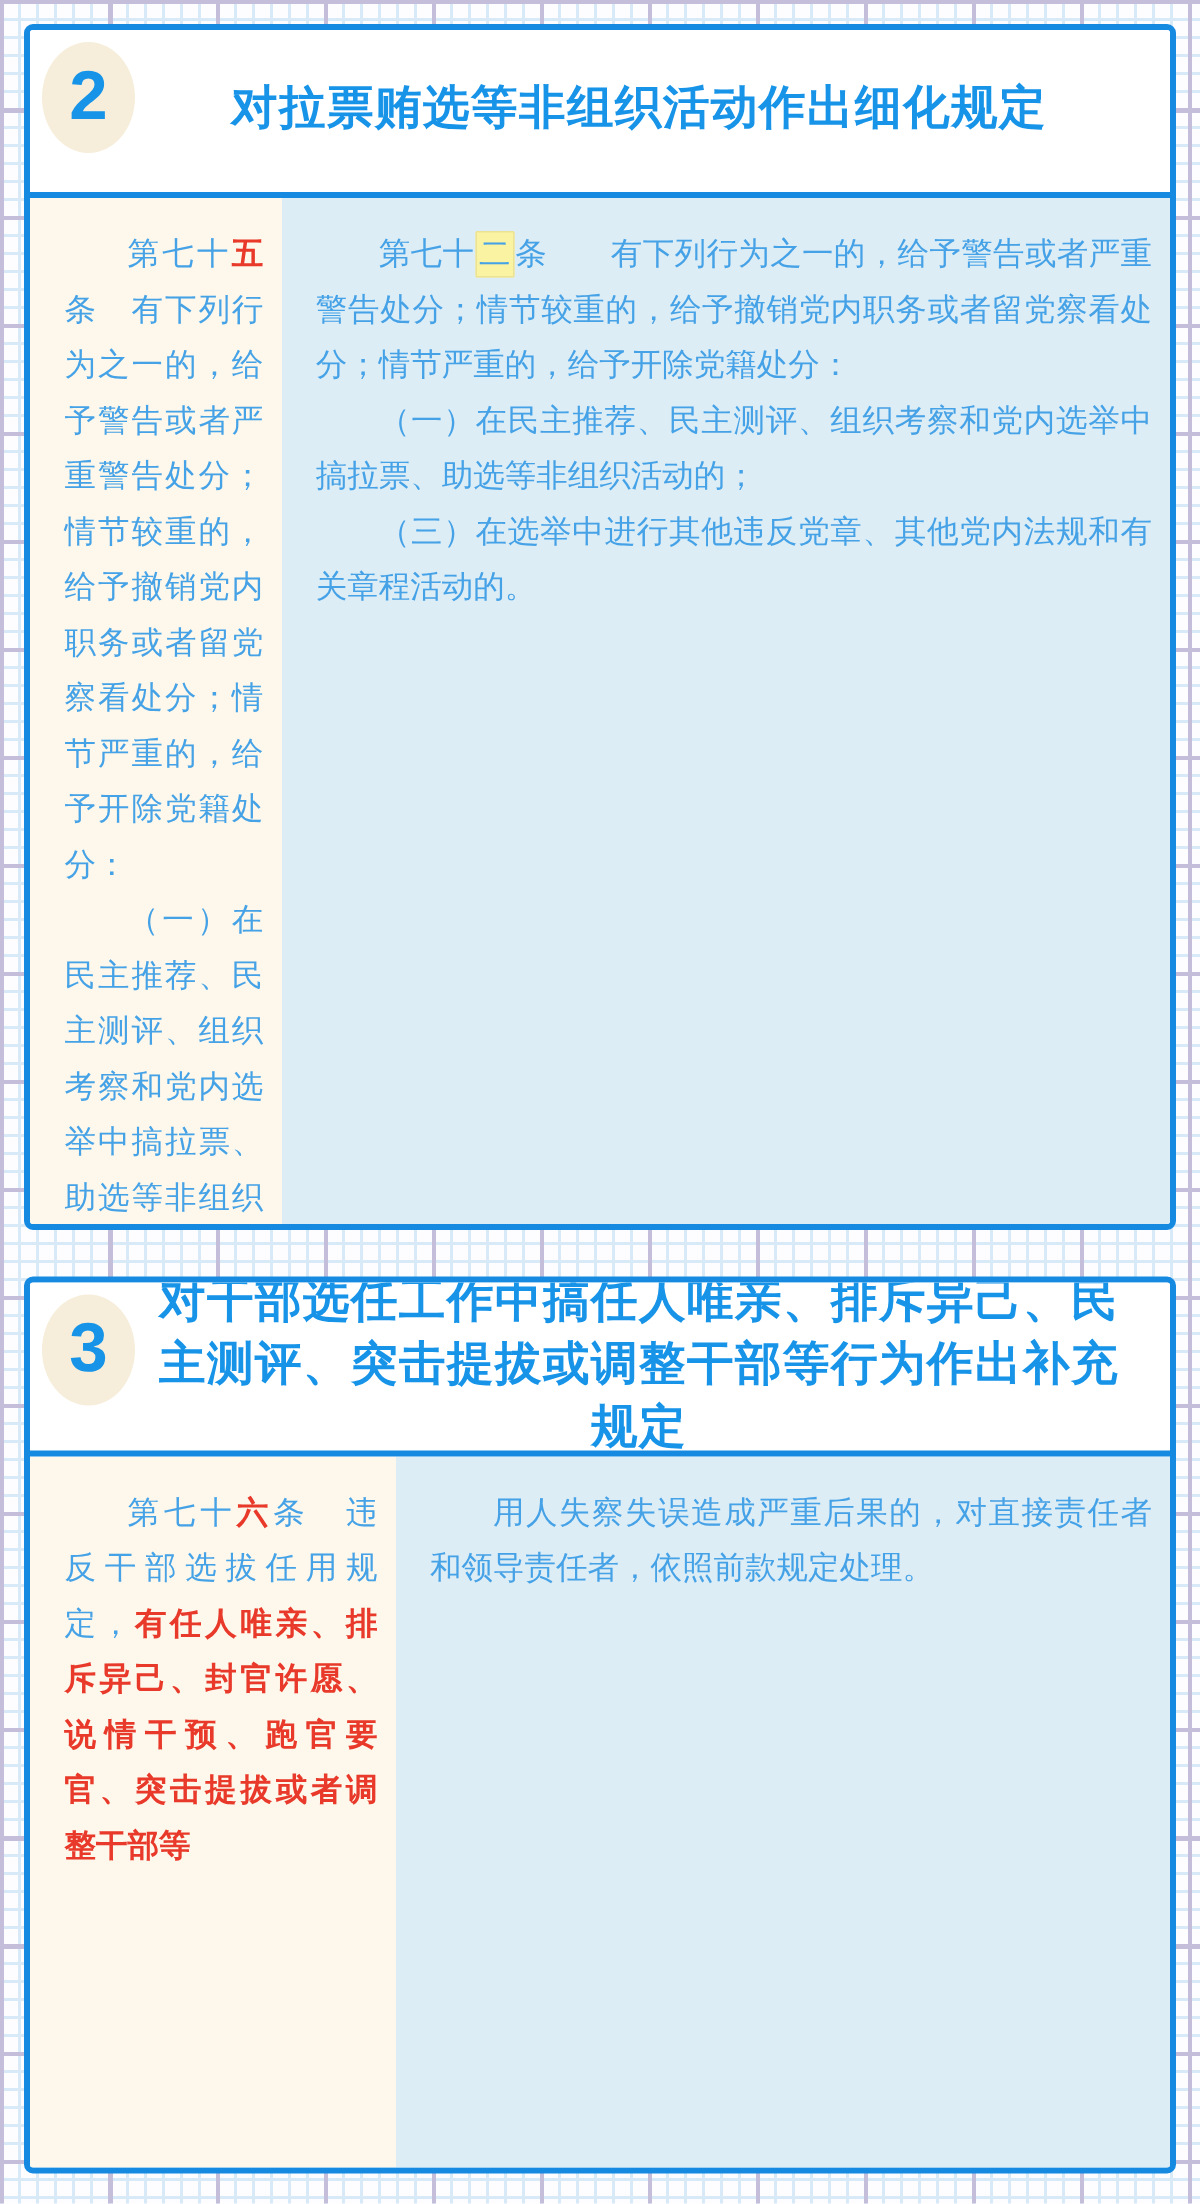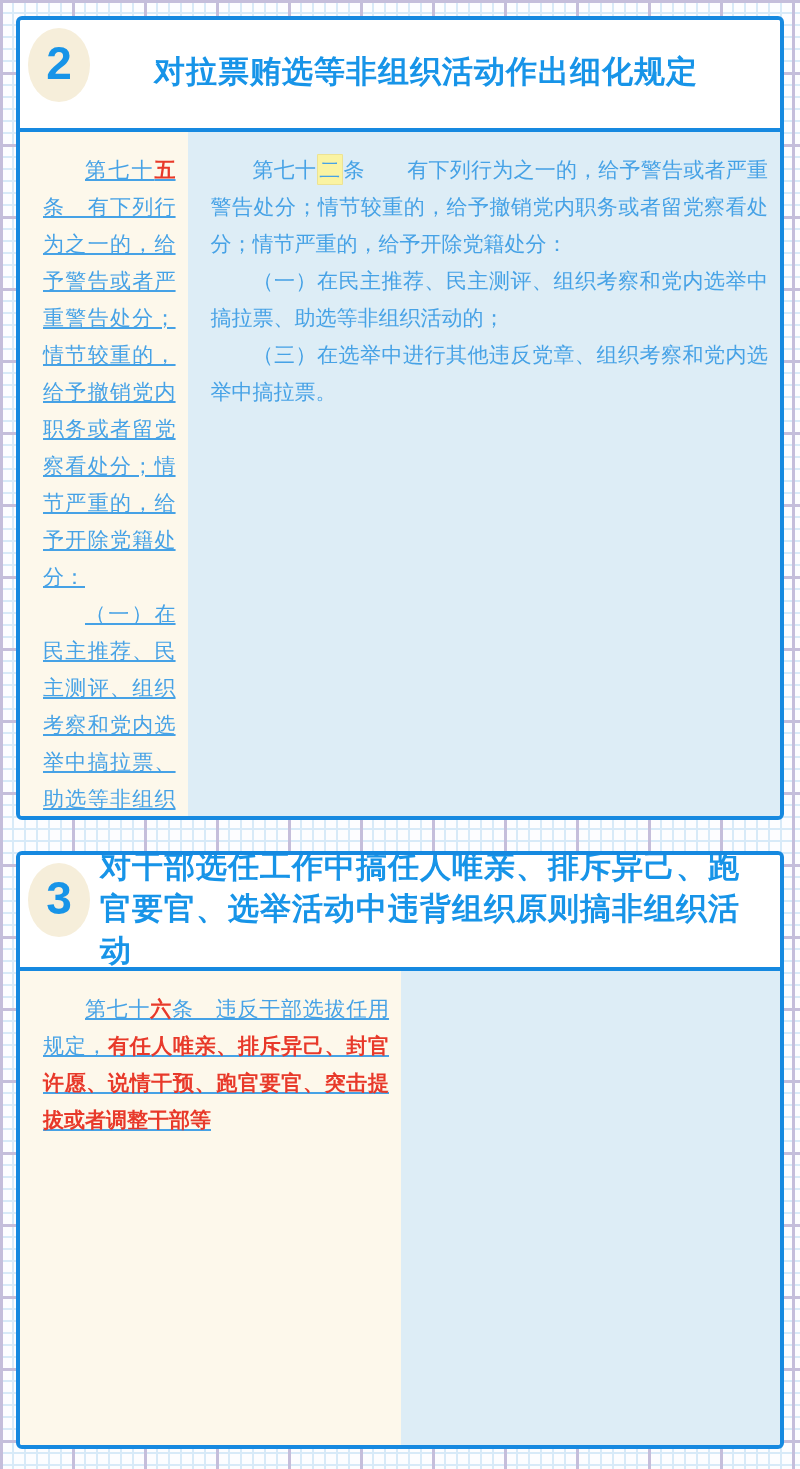--- a/index.html
+++ b/index.html
@@ -36,31 +36,31 @@
     position: absolute; left: 8px; top: 8px; width: 62px; height: 74px;
     background: var(--badge-cream, #f6eeda); border-radius: 50%;
     display: flex; align-items: center; justify-content: center;
   }
   .badge-number {
     color: var(--title-blue, #1794e8); font-size: 46px; font-weight: bold;
     line-height: 1; transform: translateY(-2px);
   }
   .card-title {
     color: var(--title-blue, #1794e8); font-weight: bold;
-    font-size: 31px; line-height: 42px; letter-spacing: 1px;
+    font-size: 31px; line-height: 42px; text-align: center; letter-spacing: 1px;
   }
 
   .card-body { flex: 1 1 auto; display: flex; align-items: stretch; }
   .col {
     padding: 19px 12px 0 23px;
     font-size: 21px; line-height: 37px;
     color: var(--body-blue, #46a2e6);
     text-align: justify;
   }
-  .col-left  { width: 381px; background: var(--left-col-bg, #fdf8eb); text-decoration: underline; }
+  .col-left  { width: 381px; background: var(--left-col-bg, #fdf8eb); }
   .col-right { flex: 1 1 auto; background: var(--right-col-bg, #ddedf6); }
 
   .para { margin: 0; text-indent: 2em; }
   .seg-red { color: var(--red, #e8392a); font-weight: bold; }
   .seg-hl  {
     background: var(--highlight-yellow, #faf3a2);
     border: 1px solid #ece294; border-radius: 1px;
     padding: 3px 1px; margin: 0 1px;
   }
 </style>
@@ -75,32 +75,33 @@
     <div class="card-title">对拉票贿选等非组织活动作出细化规定</div>
   </div>
   <div class="card-body">
     <div class="col col-left">
         <p class="para"><span>第七十</span><span class="seg-red">五</span><span>条　有下列行为之一的，给予警告或者严重警告处分；情节较重的，给予撤销党内职务或者留党察看处分；情节严重的，给予开除党籍处分：</span></p>
         <p class="para"><span>（一）在民主推荐、民主测评、组织考察和党内选举中搞拉票、助选等非组织活动的；</span></p>
       </div>
     <div class="col col-right">
         <p class="para"><span>第七十</span><span class="seg-hl">二</span><span>条　　有下列行为之一的，给予警告或者严重警告处分；情节较重的，给予撤销党内职务或者留党察看处分；情节严重的，给予开除党籍处分：</span></p>
         <p class="para"><span>（一）在民主推荐、民主测评、组织考察和党内选举中搞拉票、助选等非组织活动的；</span></p>
-        <p class="para"><span>（三）在选举中进行其他违反党章、组织考察和党内选举中搞拉票。</span></p>
+        <p class="para"><span>（三）在选举中进行其他违反党章、其他党内法规和有关章程活动的。</span></p>
       </div>
   </div>
 </div>
 
 <div class="card" id="card-3">
   <div class="card-header">
     <div class="badge">
       <span class="badge-number">3</span>
     </div>
-    <div class="card-title">对干部选任工作中搞任人唯亲、排斥异己、跑官要官、选举活动中违背组织原则搞非组织活动</div>
+    <div class="card-title">对干部选任工作中搞任人唯亲、排斥异己、民主测评、突击提拔或调整干部等行为作出补充规定</div>
   </div>
   <div class="card-body">
     <div class="col col-left">
         <p class="para"><span>第七十</span><span class="seg-red">六</span><span>条　违反干部选拔任用规定，</span><span class="seg-red">有任人唯亲、排斥异己、封官许愿、说情干预、跑官要官、突击提拔或者调整干部等</span></p>
       </div>
     <div class="col col-right">
+        <p class="para"><span>用人失察失误造成严重后果的，对直接责任者和领导责任者，依照前款规定处理。</span></p>
       </div>
   </div>
 </div>
 
 </body></html>

